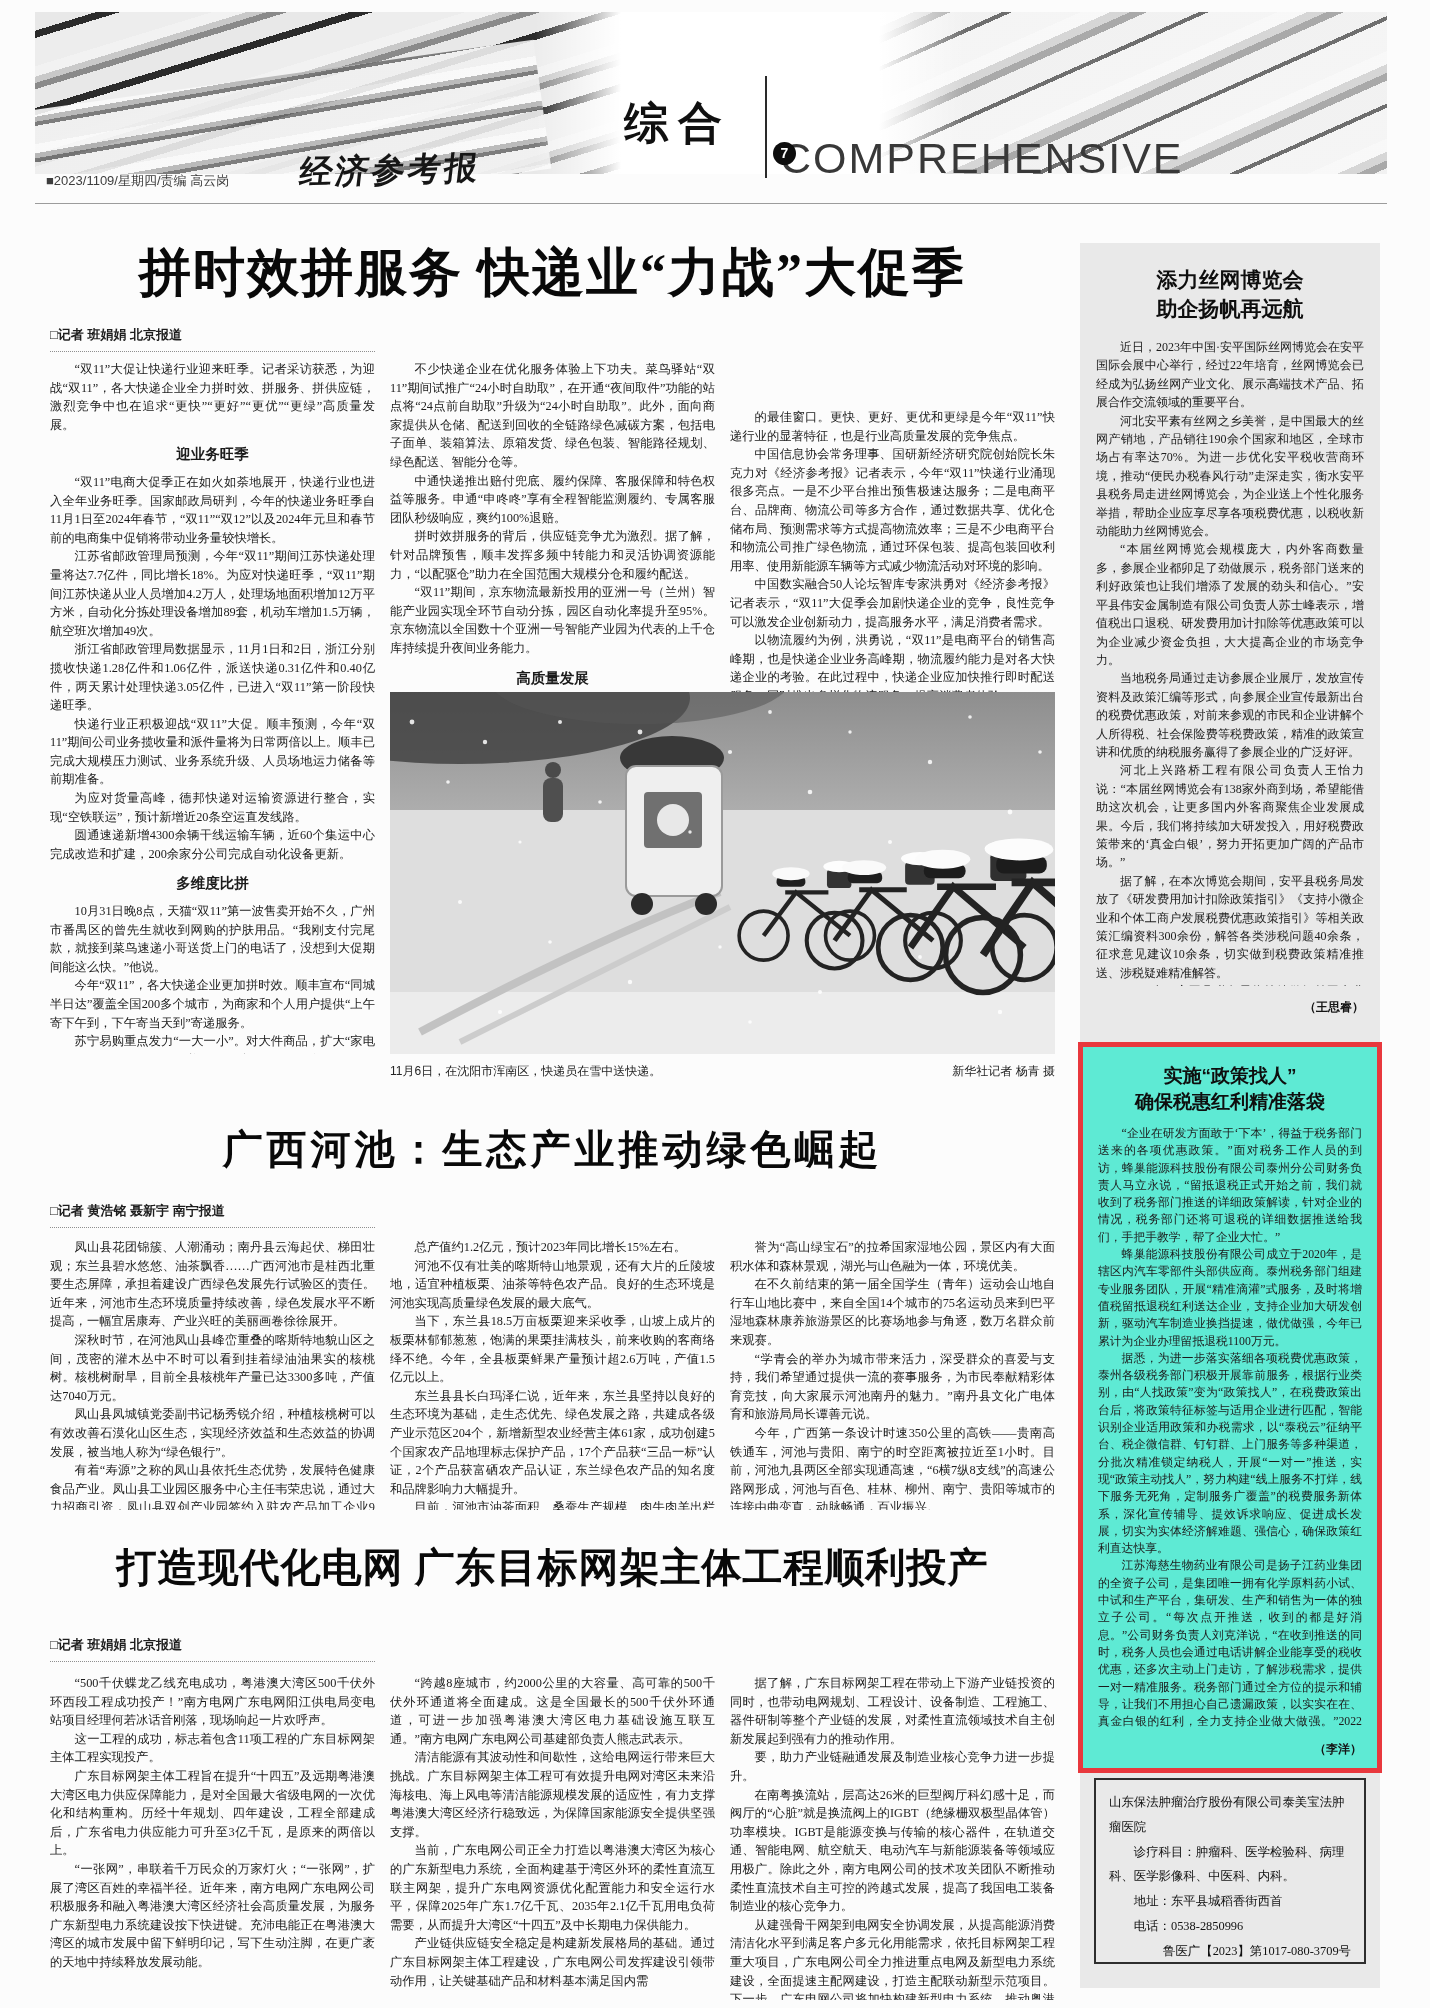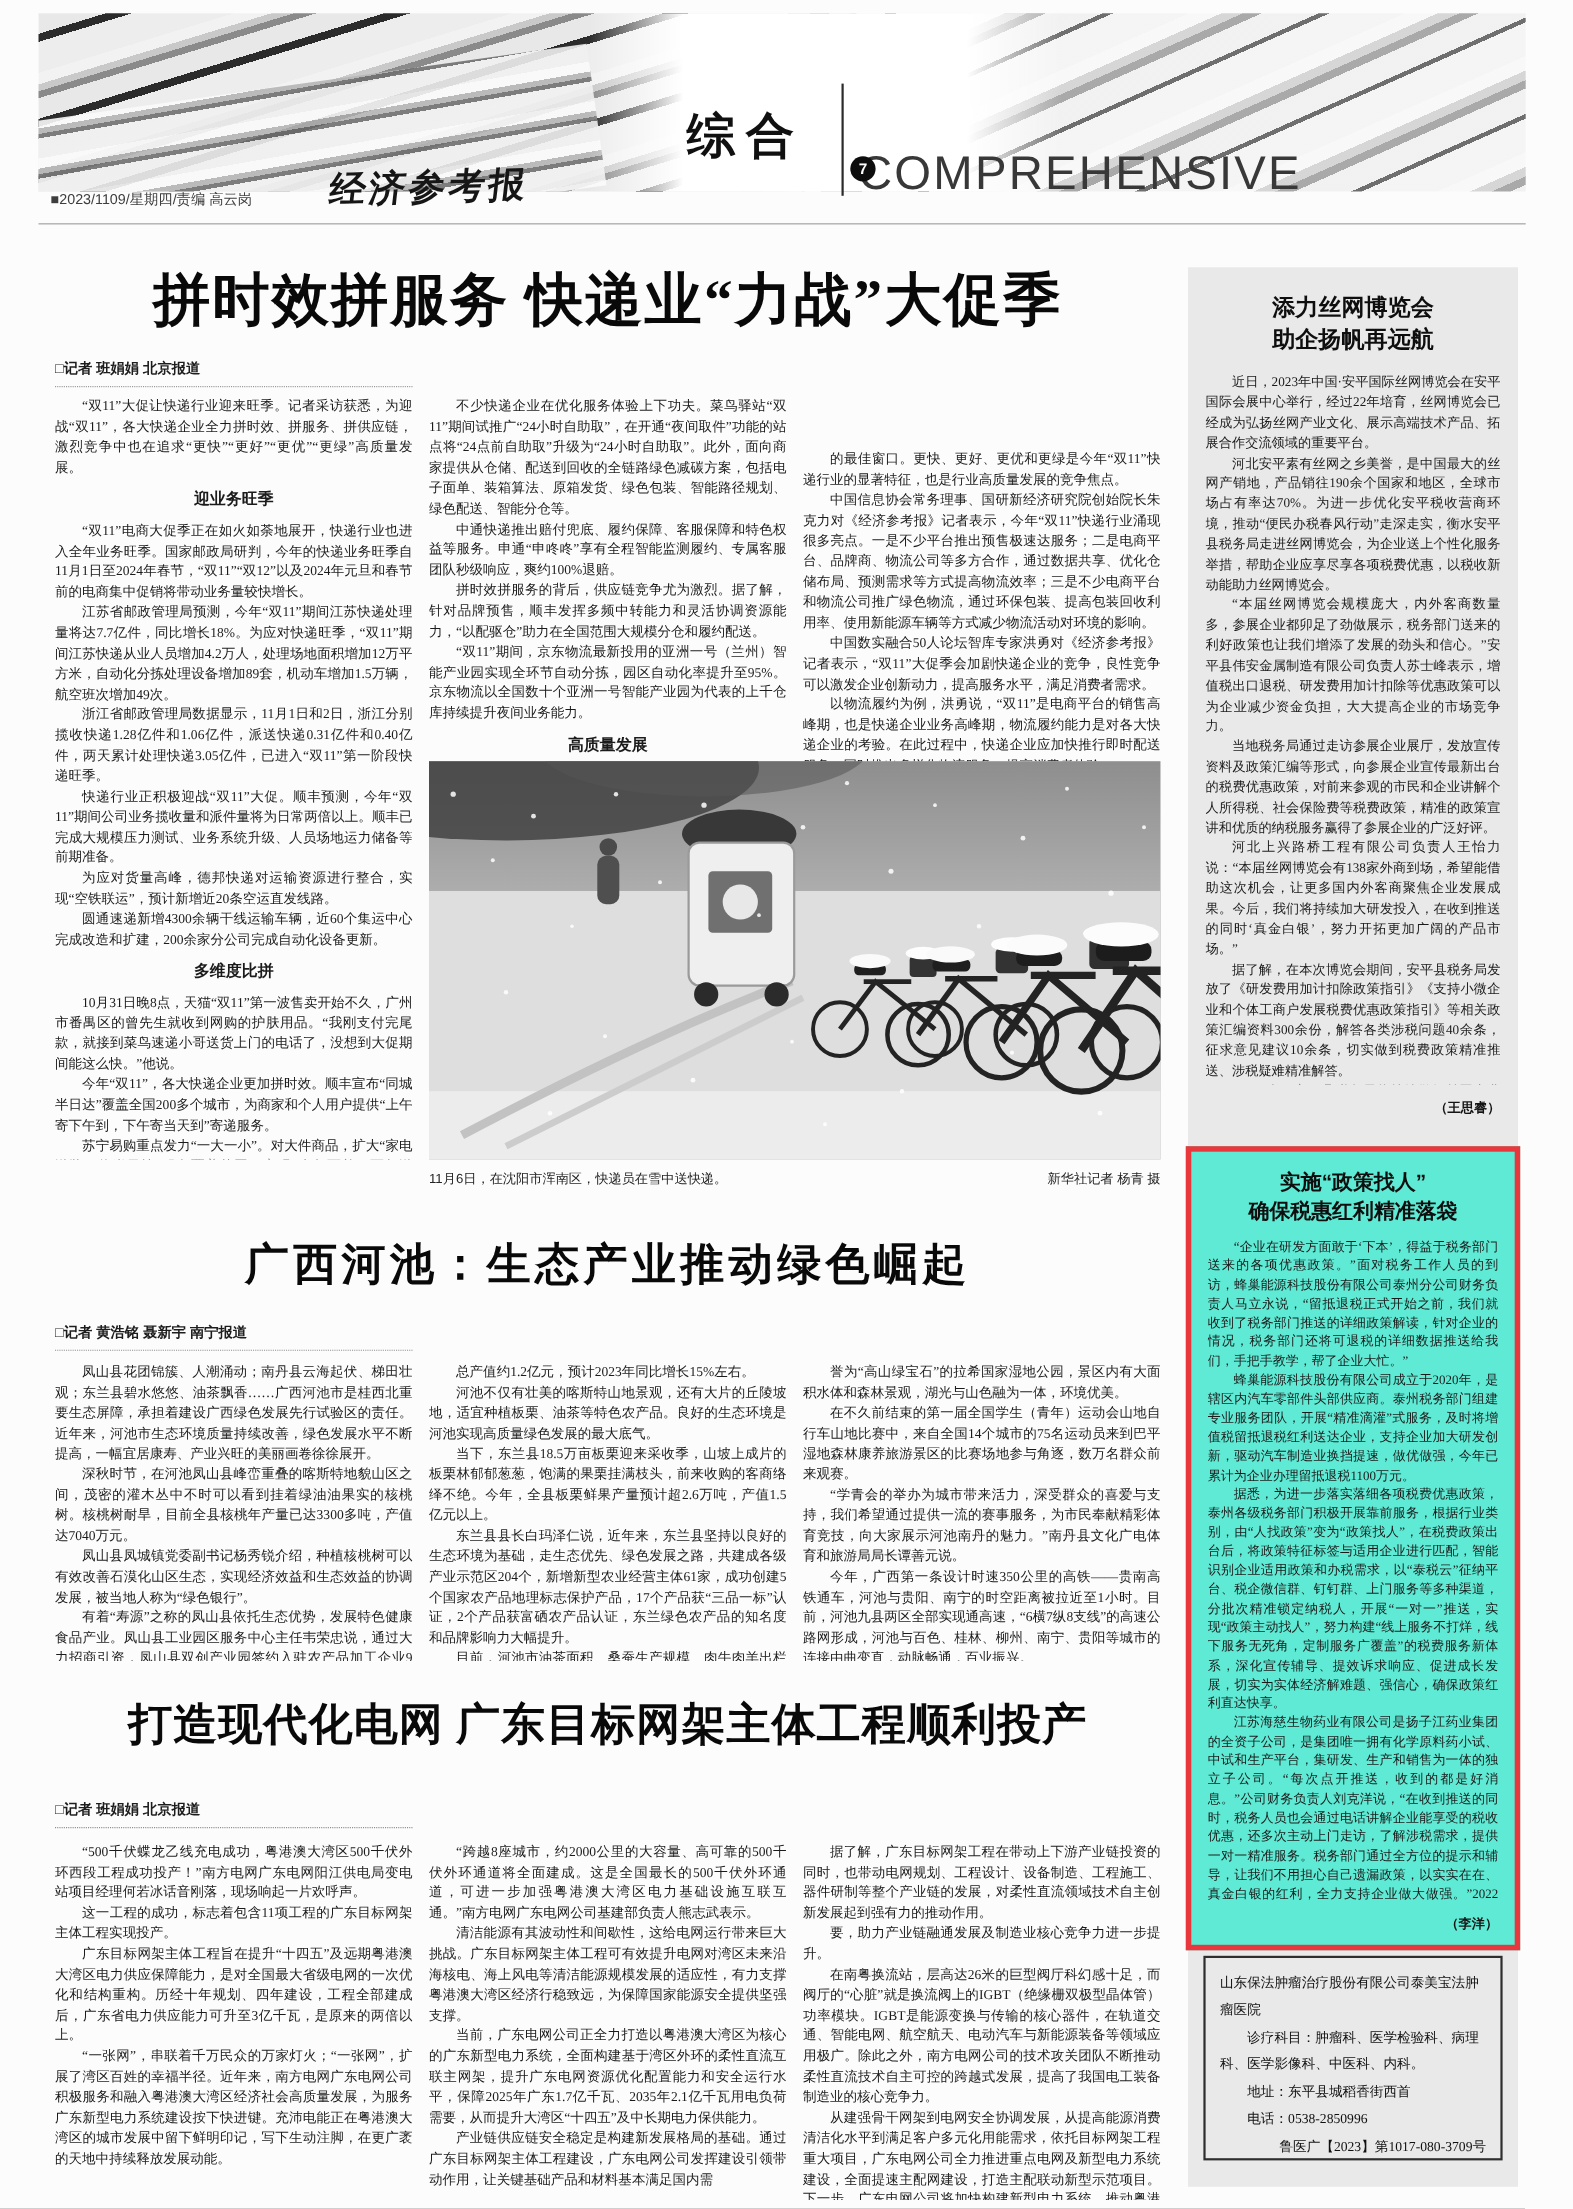--- a/index.html
+++ b/index.html
@@ -269,21 +269,21 @@
     <div id="silk">
       <div class="rail-headline">
         <div>添力丝网博览会</div>
         <div>助企扬帆再远航</div>
       </div>
       <div id="silk-body">
           <div class="para">近日，2023年中国·安平国际丝网博览会在安平国际会展中心举行，经过22年培育，丝网博览会已经成为弘扬丝网产业文化、展示高端技术产品、拓展合作交流领域的重要平台。</div>
           <div class="para">河北安平素有丝网之乡美誉，是中国最大的丝网产销地，产品销往190余个国家和地区，全球市场占有率达70%。为进一步优化安平税收营商环境，推动“便民办税春风行动”走深走实，衡水安平县税务局走进丝网博览会，为企业送上个性化服务举措，帮助企业应享尽享各项税费优惠，以税收新动能助力丝网博览会。</div>
           <div class="para">“本届丝网博览会规模庞大，内外客商数量多，参展企业都卯足了劲做展示，税务部门送来的利好政策也让我们增添了发展的劲头和信心。”安平县伟安金属制造有限公司负责人苏士峰表示，增值税出口退税、研发费用加计扣除等优惠政策可以为企业减少资金负担，大大提高企业的市场竞争力。</div>
           <div class="para">当地税务局通过走访参展企业展厅，发放宣传资料及政策汇编等形式，向参展企业宣传最新出台的税费优惠政策，对前来参观的市民和企业讲解个人所得税、社会保险费等税费政策，精准的政策宣讲和优质的纳税服务赢得了参展企业的广泛好评。</div>
-          <div class="para">河北上兴路桥工程有限公司负责人王怡力说：“本届丝网博览会有138家外商到场，希望能借助这次机会，让更多国内外客商聚焦企业发展成果。今后，我们将持续加大研发投入，在收到推送的同时‘真金白银’，努力开拓更加广阔的产品市场。”</div>
+          <div class="para">河北上兴路桥工程有限公司负责人王怡力说：“本届丝网博览会有138家外商到场，希望能借助这次机会，让更多国内外客商聚焦企业发展成果。今后，我们将持续加大研发投入，用好税费政策带来的‘真金白银’，努力开拓更加广阔的产品市场。”</div>
           <div class="para">据了解，在本次博览会期间，安平县税务局发放了《研发费用加计扣除政策指引》《支持小微企业和个体工商户发展税费优惠政策指引》等相关政策汇编资料300余份，解答各类涉税问题40余条，征求意见建议10余条，切实做到税费政策精准推送、涉税疑难精准解答。</div>
           <div class="para">“下一步，安平县税务局将持续做好丝网产业税收服务，深入推进税收征管改革，不断优化税收营商环境，在诉求响应提质、政策落实提效、精细服务提档、智能办税提速上出实招、亮硬招，以优质服务和务实作风助力丝网产业高质量发展。”安平县税务局党委书记、局长张步衡表示。</div>
         </div>
       <div class="sig">（王思睿）</div>
     </div>
 
     <div id="redbox">
       <div class="red-headline">
         <div>实施“政策找人”</div>
         <div>确保税惠红利精准落袋</div>

